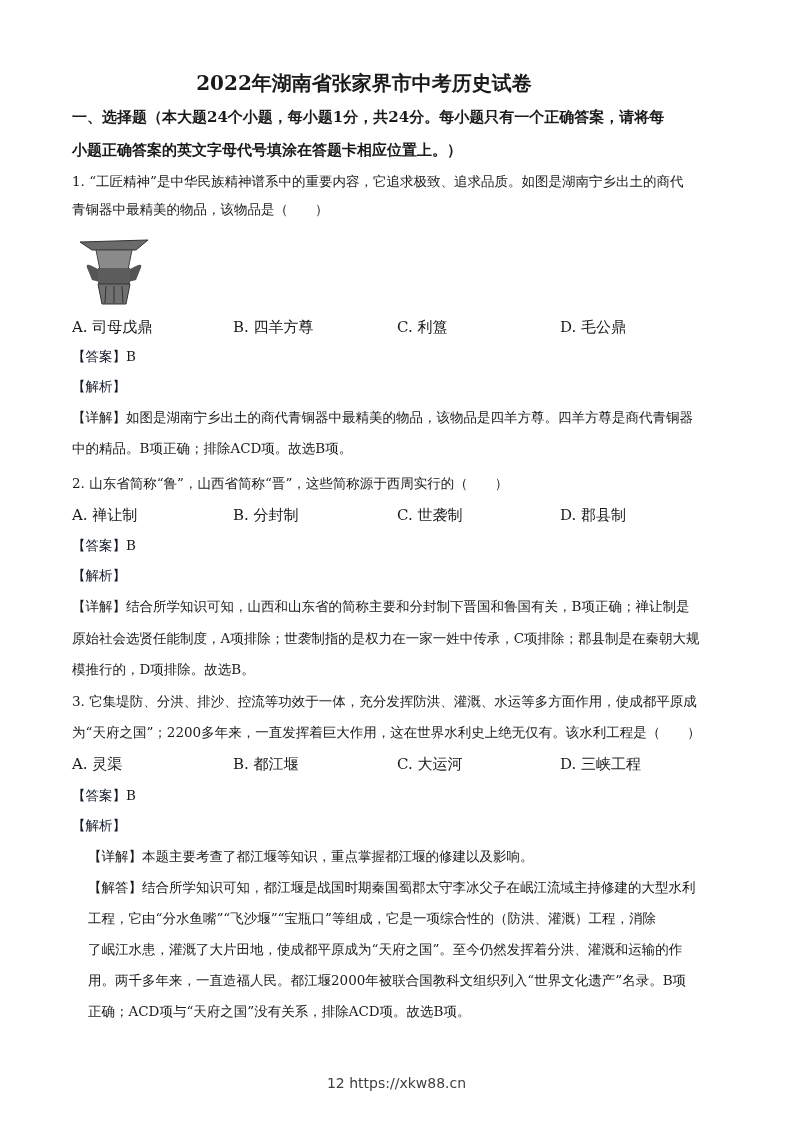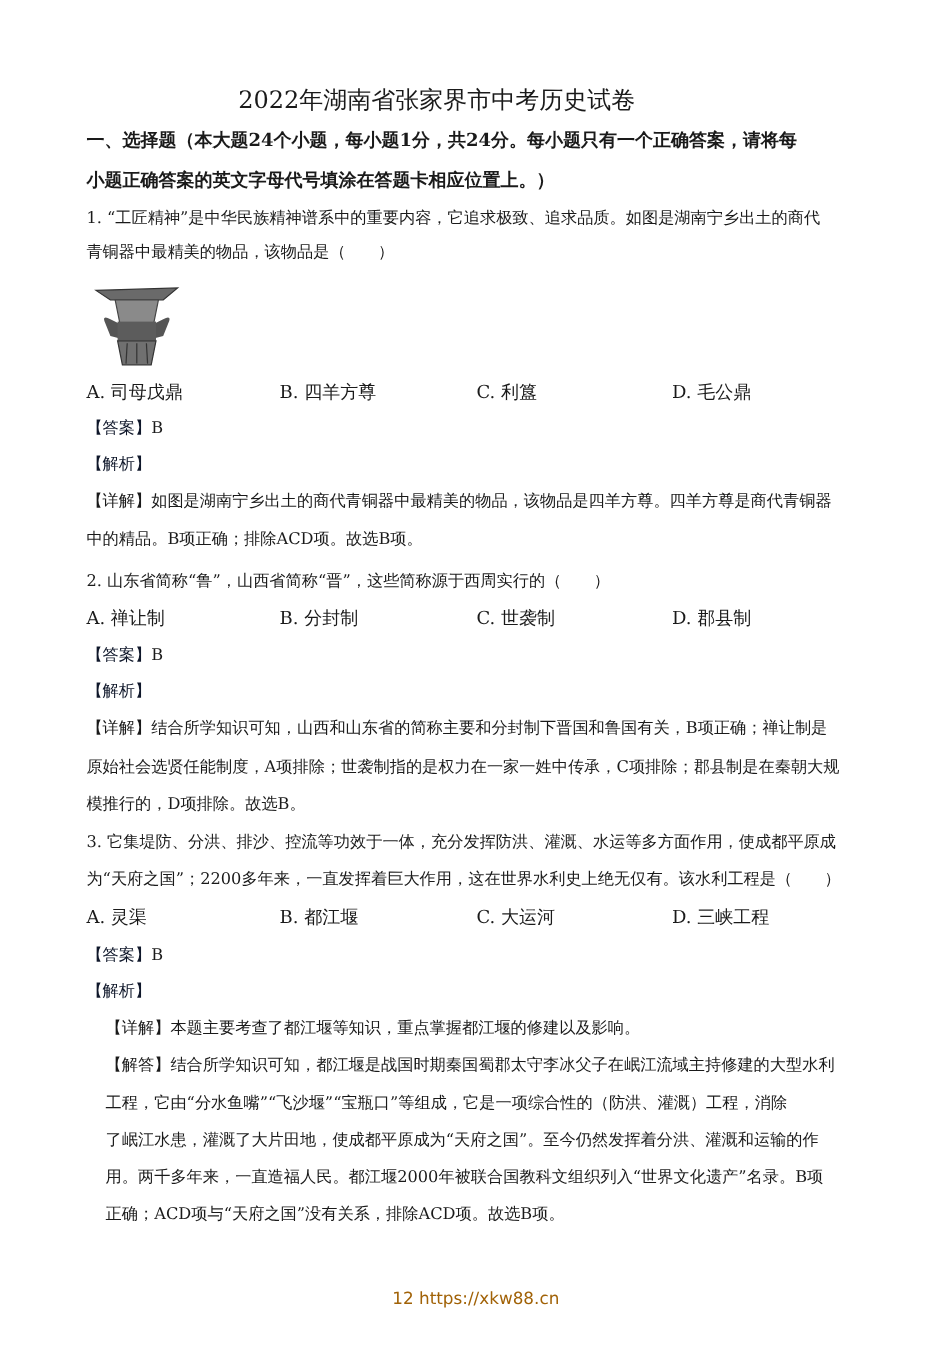--- a/index.html
+++ b/index.html
@@ -1,28 +1,28 @@
 <!DOCTYPE html>
 <html><head>
 <meta charset="utf-8">
 <style>
   html, body { margin: 0; padding: 0; background: #ffffff; }
   body { width: 793px; height: 1122px; position: relative; overflow: hidden;
          font-family: "DejaVu Serif", "Liberation Serif", serif; color: #1a1a1a; }
   .page { position: absolute; left: 0; top: 0; width: 793px; height: 1122px; }
   .abs { position: absolute; white-space: nowrap; }
-  .title { left: 0; width: 728px; text-align: center; top: 70px; font-size: 20px; font-weight: normal; }
+  .title { left: 0; width: 728px; text-align: center; top: 70px; font-size: 20px; font-weight: bold; }
   .section { left: 72px; font-size: 15px; font-weight: bold; }
   .line { left: 72px; font-size: 13.5px; }
   .indent { left: 88px; }
   .opt { font-size: 15px; }
   .blue-tag { color: #0f172a; }
   .fig { left: 74px; top: 232px; width: 80px; height: 80px; }
   .footer { left: 0; width: 793px; text-align: center; top: 1075px;
-            font-family: "DejaVu Sans", "Liberation Sans", sans-serif; font-size: 14px; color: #a16207; }
+            font-family: "DejaVu Sans", "Liberation Sans", sans-serif; font-size: 14px; color: #404040; }
 </style>
 </head>
 <body>
 
 <div class="page">
   <div class="abs title">2022年湖南省张家界市中考历史试卷</div>
   <div class="abs section" style="top:108px">一、选择题（本大题24个小题，每小题1分，共24分。每小题只有一个正确答案，请将每</div>
   <div class="abs section" style="top:141px">小题正确答案的英文字母代号填涂在答题卡相应位置上。）</div>
 
   <div class="abs line" style="top:173px">1. “工匠精神”是中华民族精神谱系中的重要内容，它追求极致、追求品质。如图是湖南宁乡出土的商代</div>

